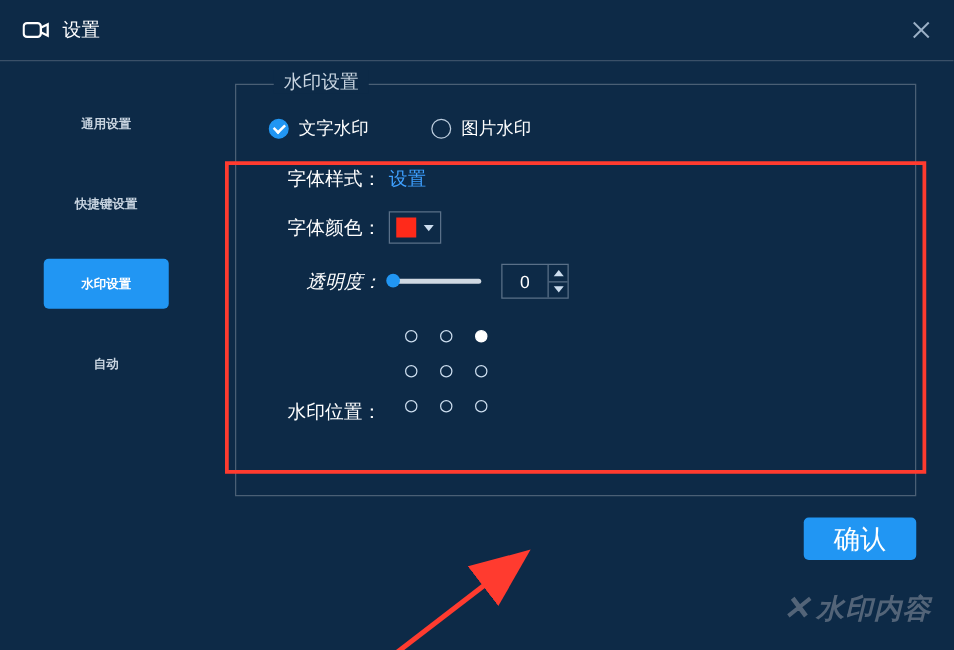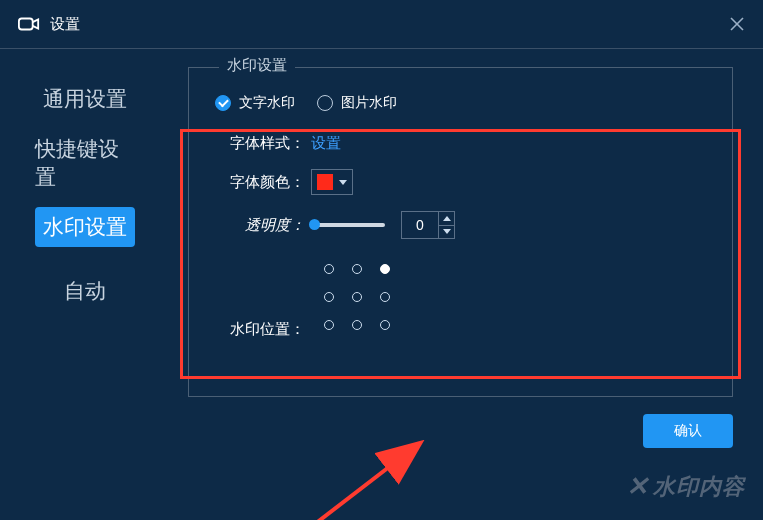--- a/index.html
+++ b/index.html
@@ -60,21 +60,22 @@
   }
   .side-item {
     width: 100px;
     height: 40px;
     display: flex;
     align-items: center;
     justify-content: center;
     color: #c8d4e0;
     cursor: pointer;
     border-radius: 4px;
-    font-size: 21px;
+    font-size: 10px;
+    font-weight: bold;
   }
   .side-item.active {
     background: #2196f3;
     color: #fff;
   }
   .main {
     flex: 1;
     padding: 18px 30px 10px 18px;
     position: relative;
   }
@@ -97,21 +98,21 @@
     border: 3px solid #ff3b2f;
     position: absolute;
     top: 80px;
     left: 10px;
     right: 22px;
     height: 250px;
     pointer-events: none;
   }
   .radio-row {
     display: flex;
-    gap: 22px;
+    gap: 50px;
     margin-bottom: 22px;
     margin-left: 2px;
   }
   .radio-opt {
     display: flex;
     align-items: center;
     gap: 8px;
     color: #fff;
     cursor: pointer;
   }
@@ -273,21 +274,21 @@
   .confirm-btn {
     position: absolute;
     right: 30px;
     bottom: 72px;
     width: 90px;
     height: 34px;
     background: #2196f3;
     color: #fff;
     border: none;
     border-radius: 4px;
-    font-size: 14px;
+    font-size: 21px;
     cursor: pointer;
   }
   .arrow-svg {
     position: absolute;
     left: 275px;
     top: 388px;
     pointer-events: none;
   }
   .watermark-logo {
     position: absolute;

